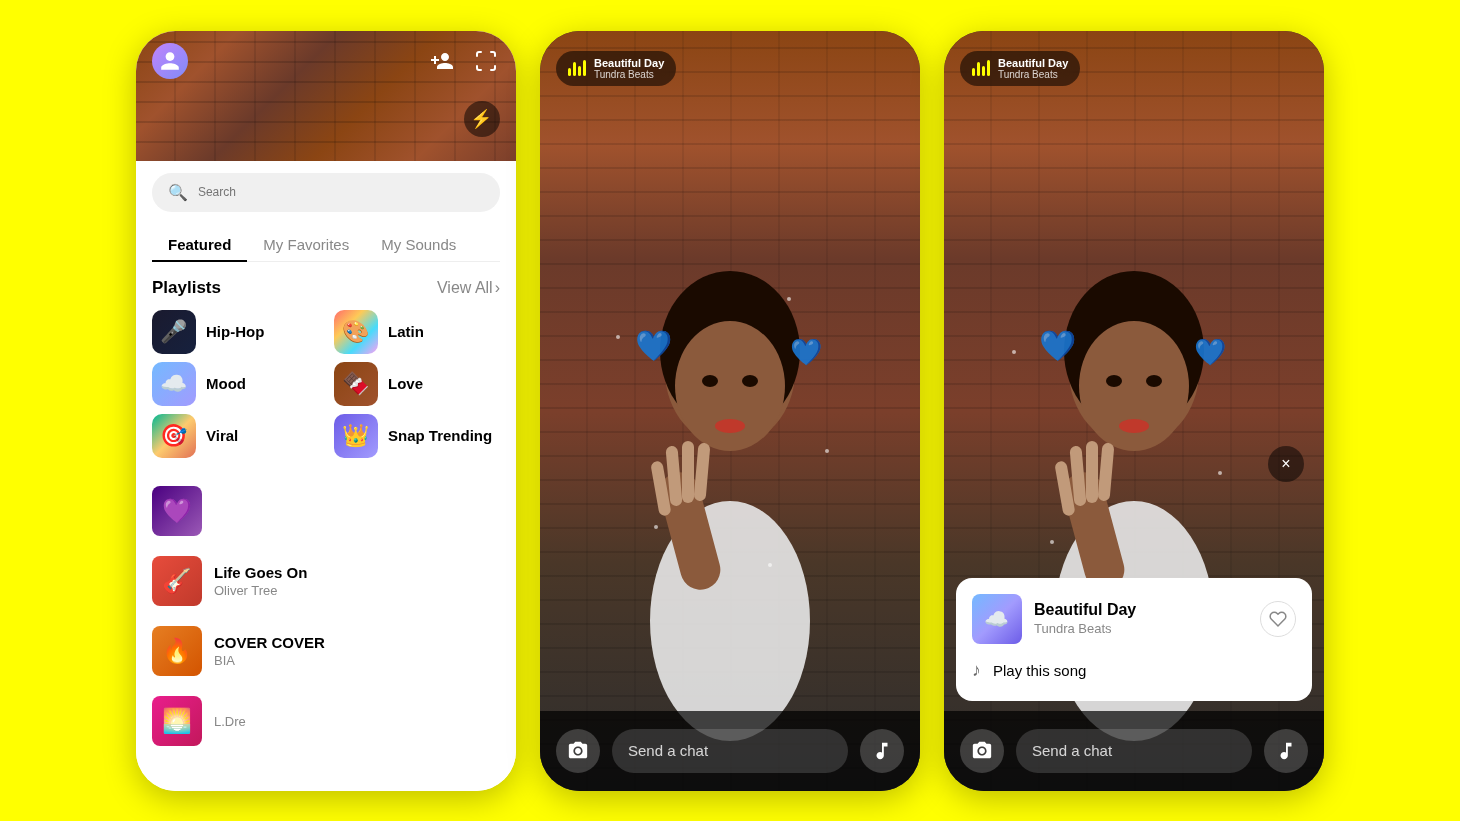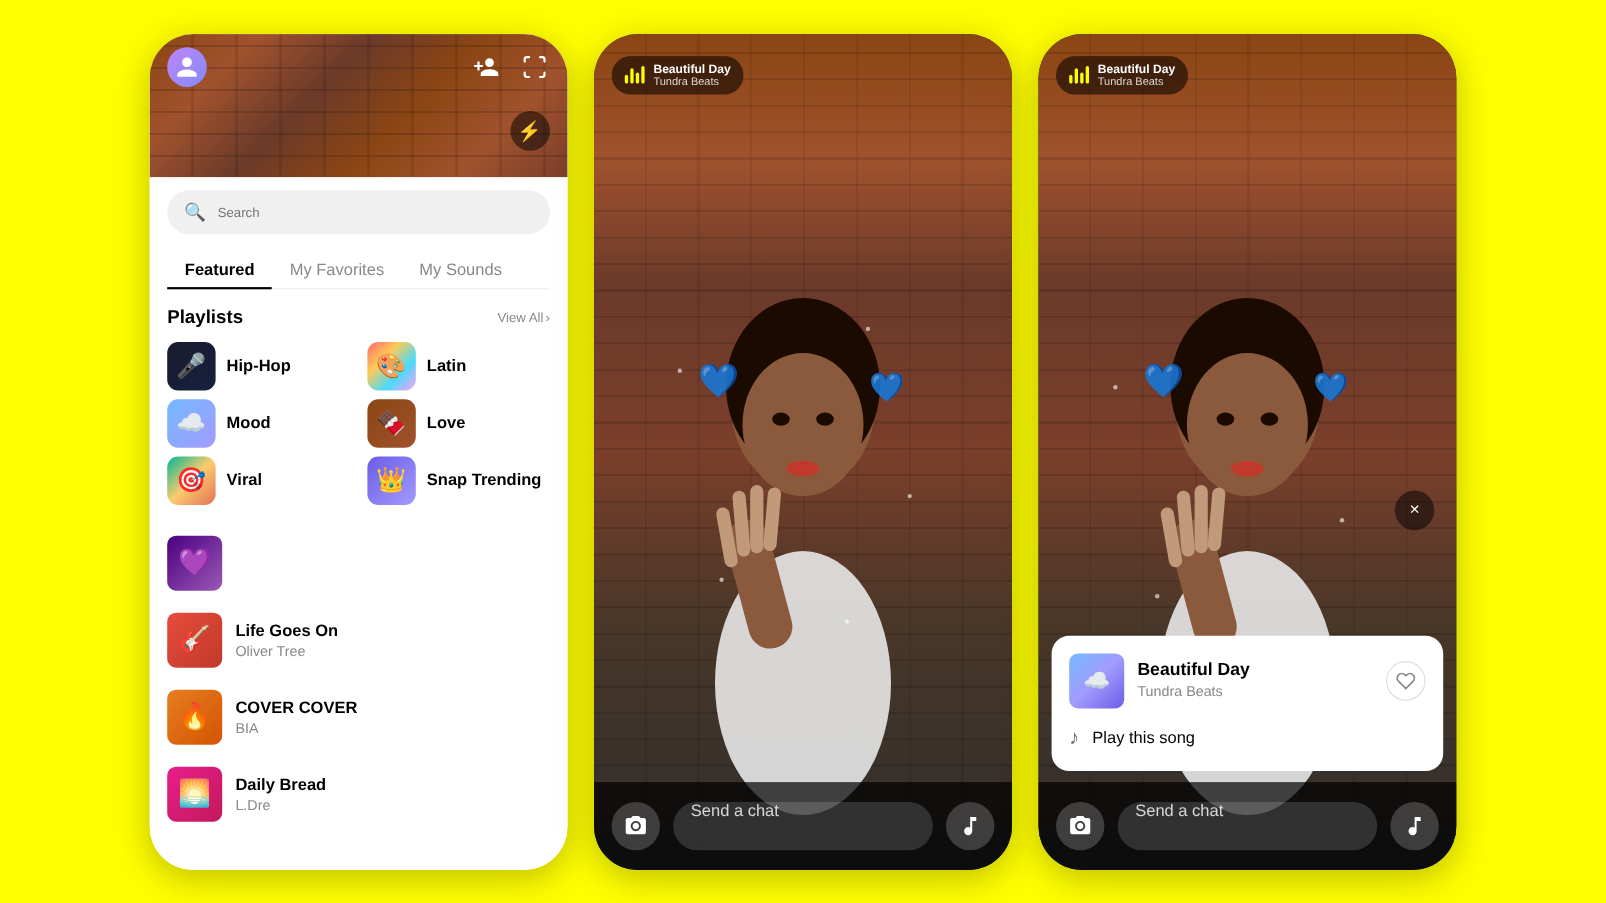--- a/index.html
+++ b/index.html
@@ -168,21 +168,21 @@
       margin-bottom: 12px;
     }
 
     .section-title {
       font-size: 17px;
       font-weight: 700;
       color: #000;
     }
 
     .view-all {
-      font-size: 12px;
+      font-size: 16px;
       color: #888;
       display: flex;
       align-items: center;
       gap: 2px;
     }
 
     .playlists-grid {
       display: grid;
       grid-template-columns: 1fr 1fr;
       gap: 8px 16px;
@@ -356,21 +356,21 @@
       cursor: pointer;
       flex-shrink: 0;
     }
 
     .chat-input {
       flex: 1;
       height: 44px;
       background: rgba(255,255,255,0.15);
       border-radius: 22px;
       display: flex;
-      align-items: flex-start;
+      align-items: center;
       padding: 0 16px;
       color: rgba(255,255,255,0.8);
       font-size: 15px;
     }
 
     .music-btn {
       width: 44px; height: 44px;
       border-radius: 50%;
       background: rgba(255,255,255,0.2);
       display: flex;
@@ -602,21 +602,20 @@
         <div class="song-info">
           <div class="song-title">COVER COVER</div>
           <div class="song-artist">BIA</div>
         </div>
       </div>
       <div class="song-item">
         <div class="song-thumb" style="background: linear-gradient(135deg, #e91e8c, #c2185b);">
           <span>🌅</span>
         </div>
         <div class="song-info">
-          <div class="song-title">Daily Bread</div>
           <div class="song-artist">L.Dre</div>
         </div>
       </div>
       <div class="song-item">
         
         
       </div>
     </div>
   </div>
 </div>

